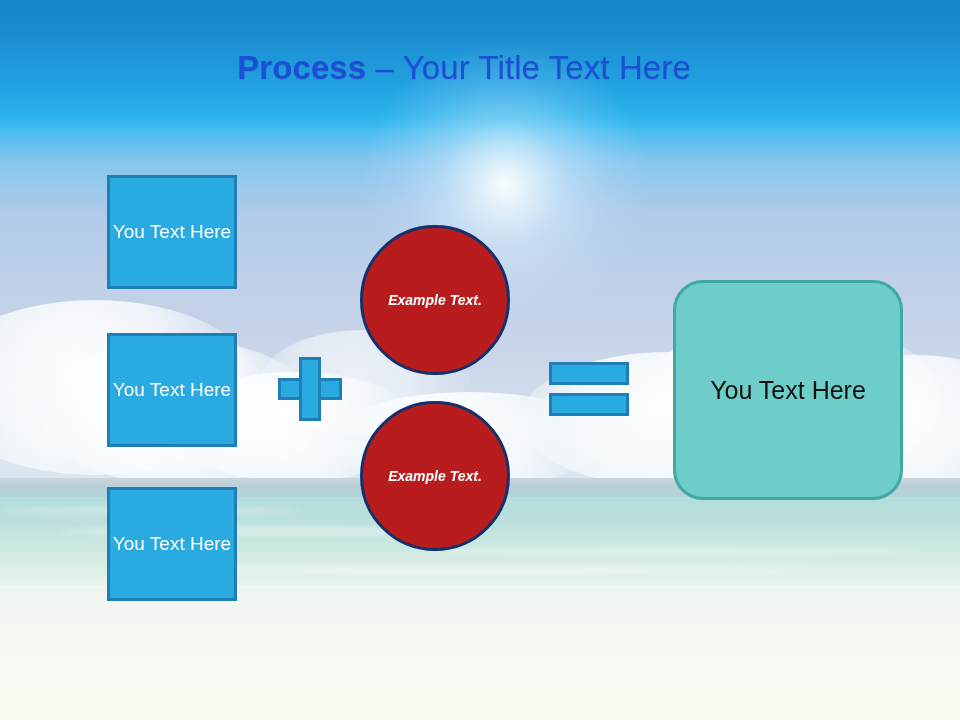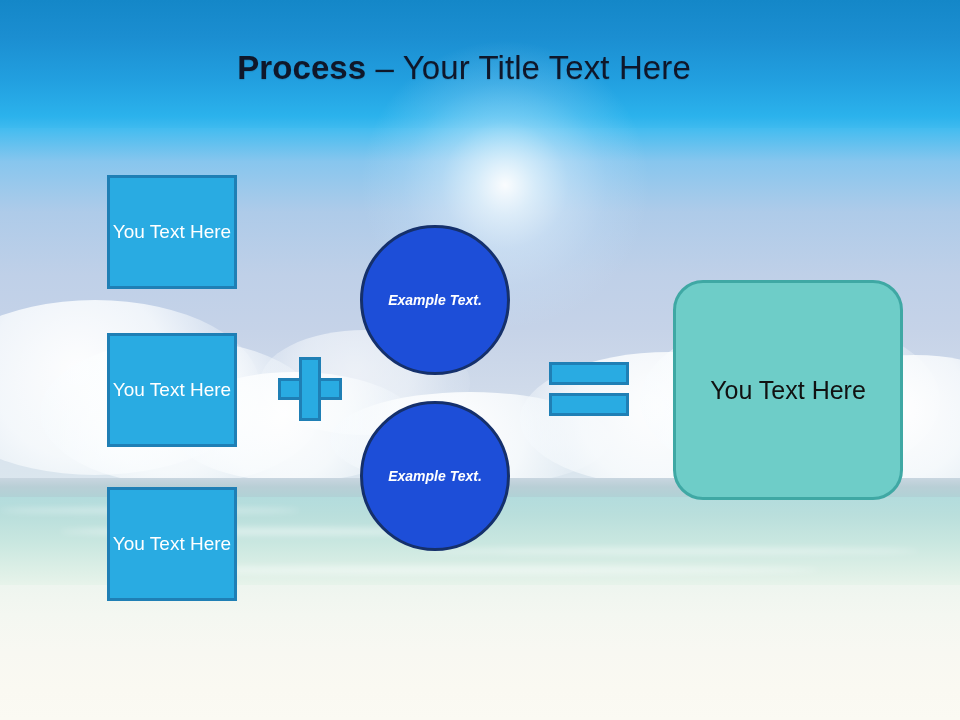--- a/index.html
+++ b/index.html
@@ -140,21 +140,21 @@
   .w2 { left: 420px; top: 548px; width: 500px; height: 6px; }
   .w3 { left: 120px; top: 566px; width: 700px; height: 8px; }
   .w4 { left: 0px;   top: 508px; width: 300px; height: 5px; }
 
   
   .title {
     position: absolute;
     left: 0; top: 47px;
     width: 928px;
     text-align: center;
-    color: #0f172a;
+    color: #1d4ed8;
     font-size: 33px;
     line-height: 42px;
     letter-spacing: 0.1px;
     white-space: nowrap;
     text-shadow: 0 1px 1px rgba(0,0,0,0.12);
   }
   .title .strong { font-weight: bold; }
   .title .light  { font-weight: normal; }
 
   
@@ -201,21 +201,21 @@
     width: 16px; height: 16px;
     background: #29abe2;
   }
 
   
   .circle {
     position: absolute;
     width: 150px; height: 150px;
     box-sizing: border-box;
     border-radius: 50%;
-    background: #1d4ed8;
+    background: #b91c1c;
     border: 3px solid #15306b;
     display: flex;
     align-items: center;
     justify-content: center;
     text-align: center;
     color: #ffffff;
     font-size: 14px;
     line-height: 21px;
     font-weight: bold;
     font-style: italic;

